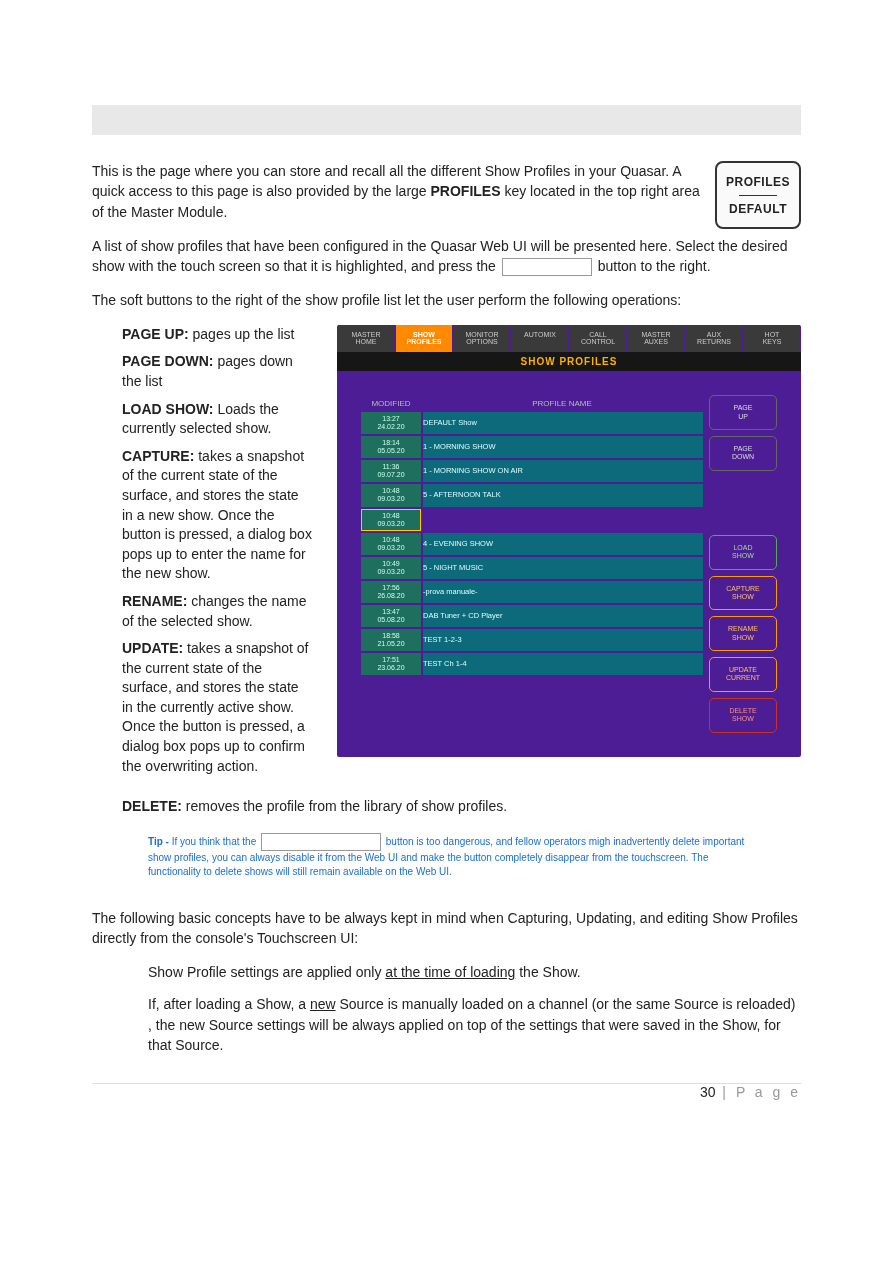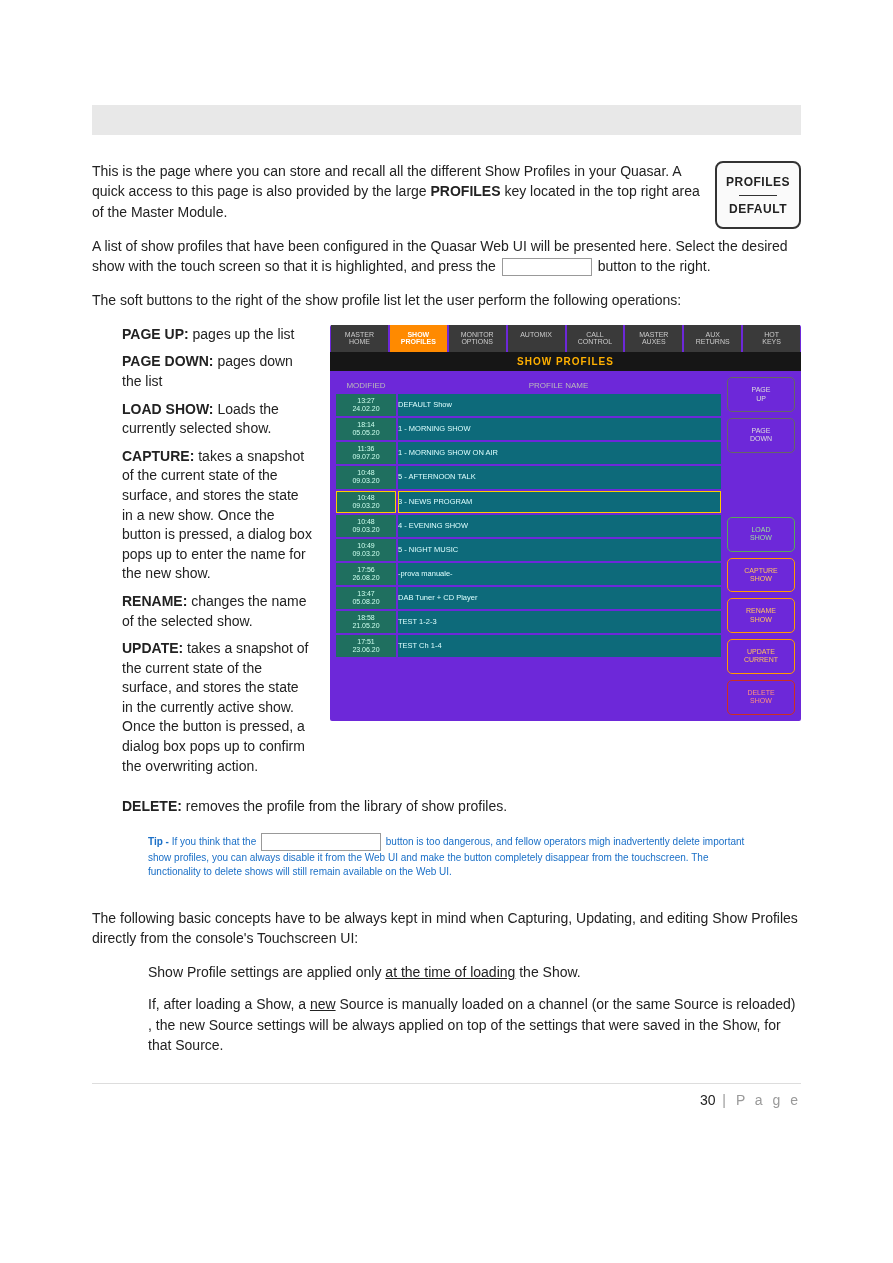--- a/index.html
+++ b/index.html
@@ -57,39 +57,40 @@
     width: 90px;
     height: 18px;
     border: 1px solid #999;
     vertical-align: middle;
     background: #fff;
     margin: 0 2px;
   }
   .blank-box.wide { width: 120px; }
   .two-col {
     display: flex;
-    gap: 18px;
+    gap: 1px;
     align-items: flex-start;
   }
   .definitions {
     flex: 0 0 220px;
     padding-left: 30px;
   }
   .definitions .def {
     margin-bottom: 8px;
     line-height: 1.4;
   }
   .def-label { font-weight: bold; }
   .screenshot {
     flex: 1;
-    background: #6d28d9;
+    background: #4c1d95;
     border-radius: 2px;
     padding: 0;
     position: relative;
     min-width: 430px;
+    margin-left: 24px;
   }
   
   .ss-tabs { display: flex; width: 100%; }
   .ss-tab {
     flex: 1;
     color: #ccc;
     font-size: 7px;
     text-align: center;
     padding: 6px 0;
     background: #3a3a3a;
@@ -101,21 +102,21 @@
     background: #161616;
     color: #ffb000;
     text-align: center;
     font-size: 10px;
     font-weight: bold;
     padding: 4px 0;
     letter-spacing: 1px;
   }
   .ss-body {
     display: flex;
-    padding: 6px;
+    padding: 24px;
     gap: 6px;
   }
   .ss-list { flex: 1; }
   .ss-head {
     display: flex;
     color: #bbb;
     font-size: 8px;
     padding: 4px 0;
   }
   .ss-head .col1 { width: 60px; text-align: center; }
@@ -180,21 +181,21 @@
   .concepts { margin-top: 28px; }
   .concept-item {
     padding-left: 56px;
     margin-bottom: 12px;
     line-height: 1.45;
   }
   .u { text-decoration: underline; }
   .footer {
     border-top: 1px solid #ddd;
     text-align: right;
-    padding-top: 8px;
+    padding-top: 0;
     margin-top: 28px;
     color: #999;
     font-size: 14px;
     letter-spacing: 3px;
   }
   .footer .pn { color: #222; letter-spacing: 0; }
   b { font-weight: bold; }
 </style>
 </head>
 <body>
@@ -259,21 +260,20 @@
               <div class="ss-row">
                 <div class="cell1">11:36<br>09.07.20</div>
                 <div class="cell2">1 - MORNING SHOW ON AIR</div>
               </div>
               <div class="ss-row">
                 <div class="cell1">10:48<br>09.03.20</div>
                 <div class="cell2">5 - AFTERNOON TALK</div>
               </div>
               <div class="ss-row sel">
                 <div class="cell1">10:48<br>09.03.20</div>
-                <div class="cell2">3 - NEWS PROGRAM</div>
               </div>
               <div class="ss-row">
                 <div class="cell1">10:48<br>09.03.20</div>
                 <div class="cell2">4 - EVENING SHOW</div>
               </div>
               <div class="ss-row">
                 <div class="cell1">10:49<br>09.03.20</div>
                 <div class="cell2">5 - NIGHT MUSIC</div>
               </div>
               <div class="ss-row">

